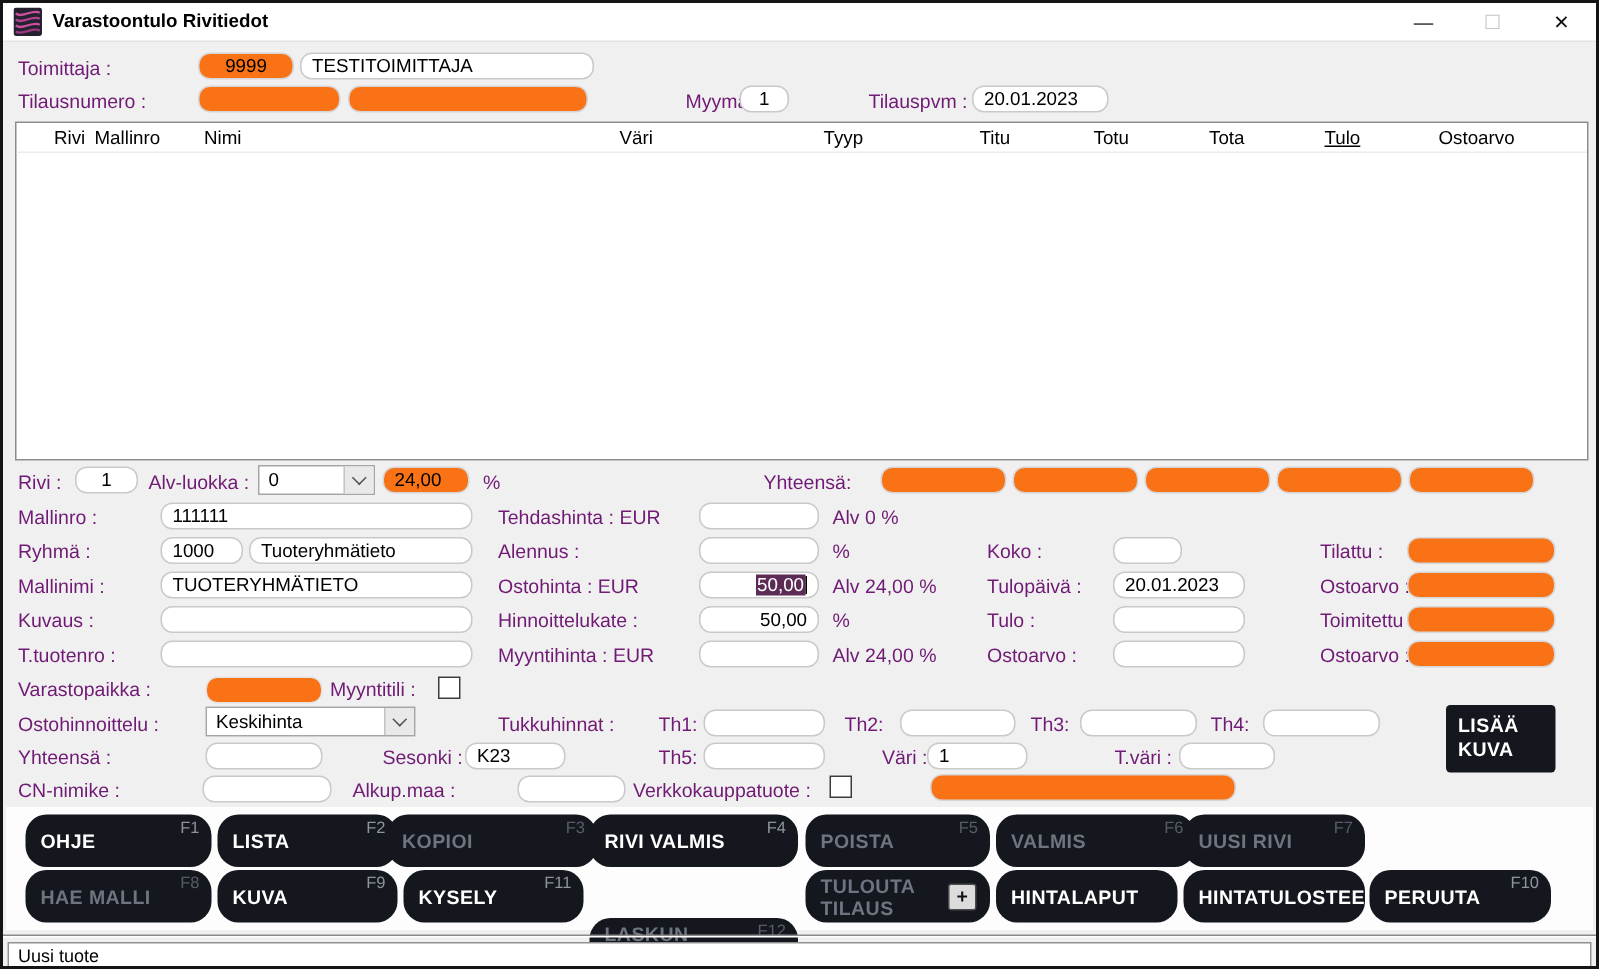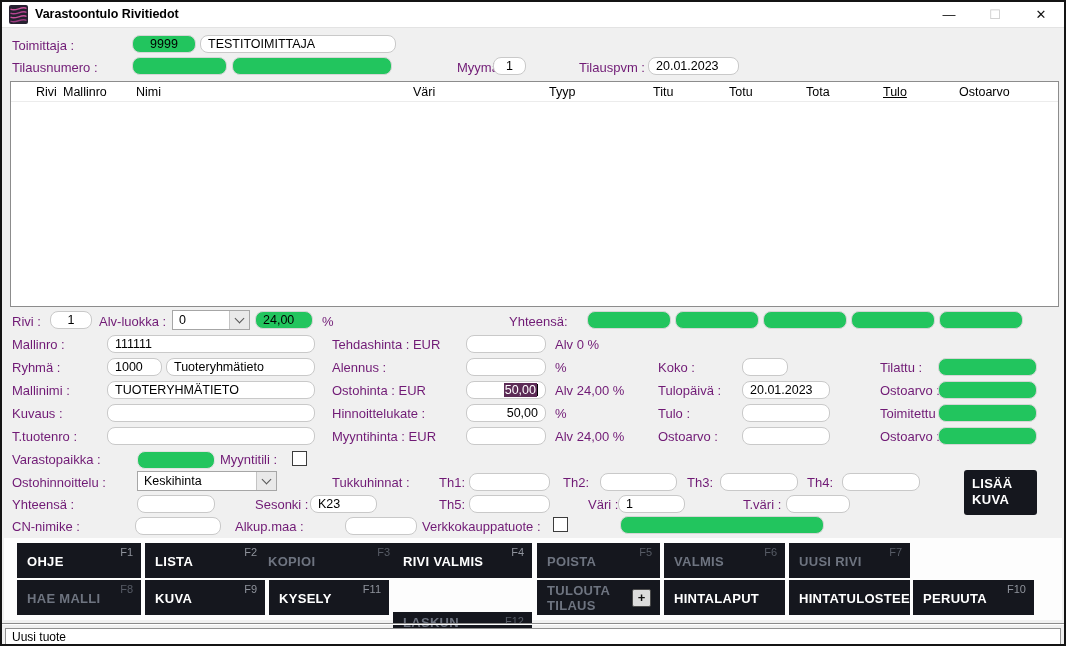--- a/index.html
+++ b/index.html
@@ -9,38 +9,38 @@
   .titlebar{position:absolute;left:0;top:0;right:0;height:25px;background:#fff;border-bottom:1px solid #e3e3e3;}
   .appicon{position:absolute;left:7px;top:3px;width:19px;height:19px;}
   .title{position:absolute;left:33px;top:5px;font-size:12.5px;font-weight:600;}
   .winctl{position:absolute;top:0;right:0;height:25px;display:flex;}
   .winctl span{width:46px;text-align:center;font-size:13px;line-height:25px;color:#111;}
   .winctl .dim{color:#c6c6c6;}
   
   .lbl{position:absolute;font-size:13px;white-space:nowrap;color:#701a75;}
   .fld{position:absolute;height:18px;box-sizing:border-box;background:#fff;border:1px solid #c9c9c9;
        border-radius:8px;font-size:12.5px;line-height:16px;padding:0 7px;white-space:nowrap;overflow:hidden;}
-  .fld.dis{background:#22c55e;border-color:#d6d6d6;}
+  .fld.dis{background:#f97316;border-color:#d6d6d6;}
   .fld.ctr{text-align:center;padding:0 2px;}
   .fld.rt{text-align:right;}
   .combo{position:absolute;height:20px;box-sizing:border-box;background:#fff;border:1px solid #a6a6a6;display:flex;}
   .combo .val{flex:1;font-size:12.5px;padding:2px 0 0 6px;white-space:nowrap;overflow:hidden;}
   .combo .arr{width:19px;background:#e9e9e9;border-left:1px solid #c4c4c4;display:flex;align-items:center;justify-content:center;}
   .combo .arr i{width:6px;height:6px;border-right:1.5px solid #555;border-bottom:1.5px solid #555;
                 transform:rotate(45deg);margin-top:-3px;}
   .chk{position:absolute;width:13px;height:13px;box-sizing:content-box;background:#fff;border:1.5px solid #3c3c3c;}
   .sel{background:#5c2b56;color:#fff;padding:0 1px;}
   .caret{display:inline-block;width:1px;height:12px;background:#000;vertical-align:-2px;}
   
   .table{position:absolute;left:8px;top:79px;width:1049px;height:226px;background:#fff;border:1px solid #8c8c8c;box-sizing:border-box;}
   .table .th{position:absolute;top:3px;font-size:12.5px;white-space:nowrap;}
   .table .headline{position:absolute;left:0;right:0;top:19px;border-top:1px solid #ececec;}
   
   .btnpanel{position:absolute;left:2px;right:2px;top:536px;height:82px;background:#fdfdfd;}
-  .btn{position:absolute;height:35px;background:#15171e;border-radius:0;}
+  .btn{position:absolute;height:35px;background:#15171e;border-radius:14px;}
   .btn .bl{position:absolute;left:10px;right:40px;top:50%;transform:translateY(-50%);
            font-weight:bold;font-size:13px;line-height:15px;letter-spacing:.3px;color:#fff;white-space:normal;}
   .btn .fk{position:absolute;right:8px;top:3px;font-size:11px;color:#8f939c;}
   .btn.off .bl{color:#6e7480;}
   .btn.off .fk{color:#575c66;text-align:right;}
   .btn .plus{position:absolute;right:9px;top:9px;width:17px;height:16px;background:#dcdcdc;border:1px solid #4a4a4a;
              color:#111;font-weight:bold;font-size:13px;line-height:15px;text-align:center;border-radius:2px;}
   .bigbtn{position:absolute;left:962px;top:468px;width:73px;height:45px;background:#15171e;border-radius:3px;
           color:#fff;font-weight:bold;font-size:13px;line-height:16px;padding:6px 0 0 8px;box-sizing:border-box;letter-spacing:.3px;}
   
@@ -216,21 +216,21 @@
         <span class="fk">F3</span>
       </div>
       <div class="btn" style="left: 389px; top: 5px; width: 139px;">
         <span class="bl">RIVI VALMIS</span>
         <span class="fk">F4</span>
       </div>
       <div class="btn off" style="left: 533px; top: 5px; width: 123px;">
         <span class="bl">POISTA</span>
         <span class="fk">F5</span>
       </div>
-      <div class="btn off" style="left: 660px; top: 5px; width: 121px;">
+      <div class="btn off" style="left: 660px; top: 5px; width: 121px; padding-left: 12px;">
         <span class="bl">VALMIS</span>
         <span class="fk">F6</span>
       </div>
       <div class="btn off" style="left: 785px; top: 5px; width: 121px;">
         <span class="bl">UUSI RIVI</span>
         <span class="fk">F7</span>
       </div>
       <div class="btn off" style="left: 13px; top: 42px; width: 124px;">
         <span class="bl">HAE MALLI</span>
         <span class="fk">F8</span>

